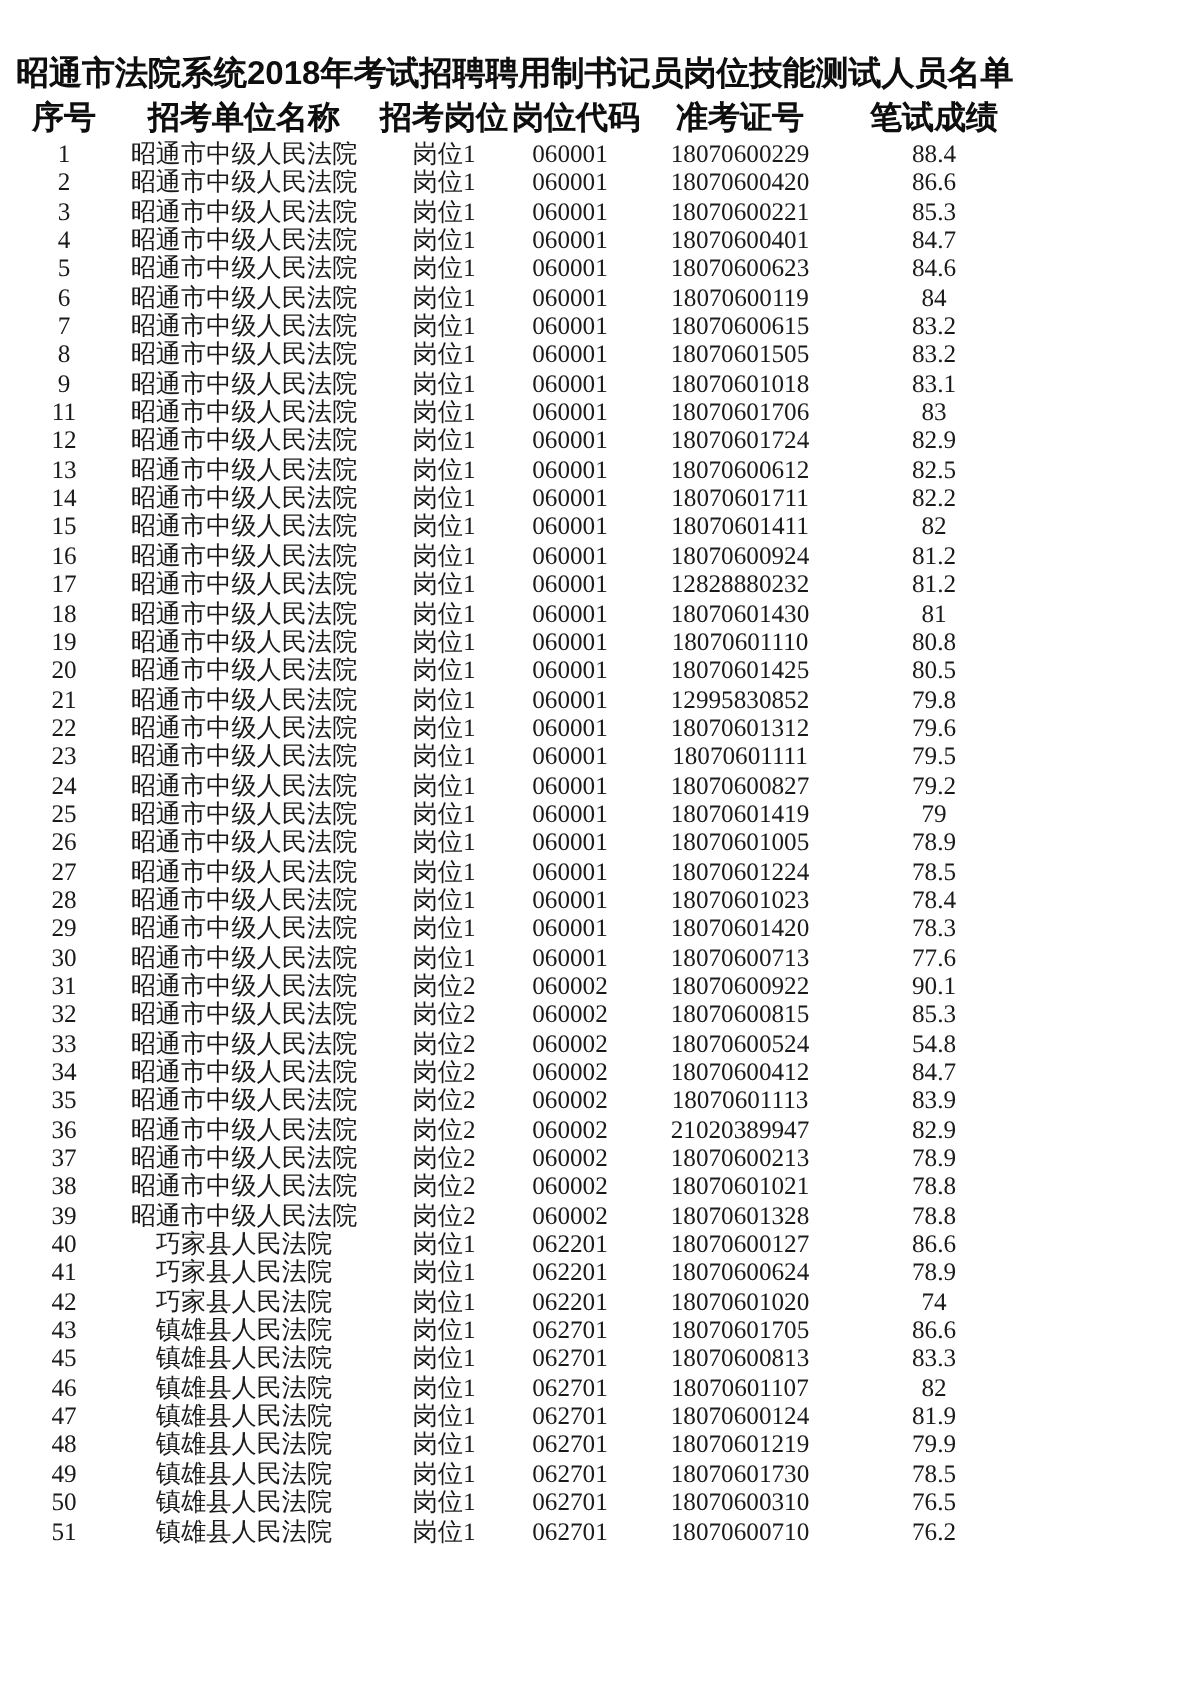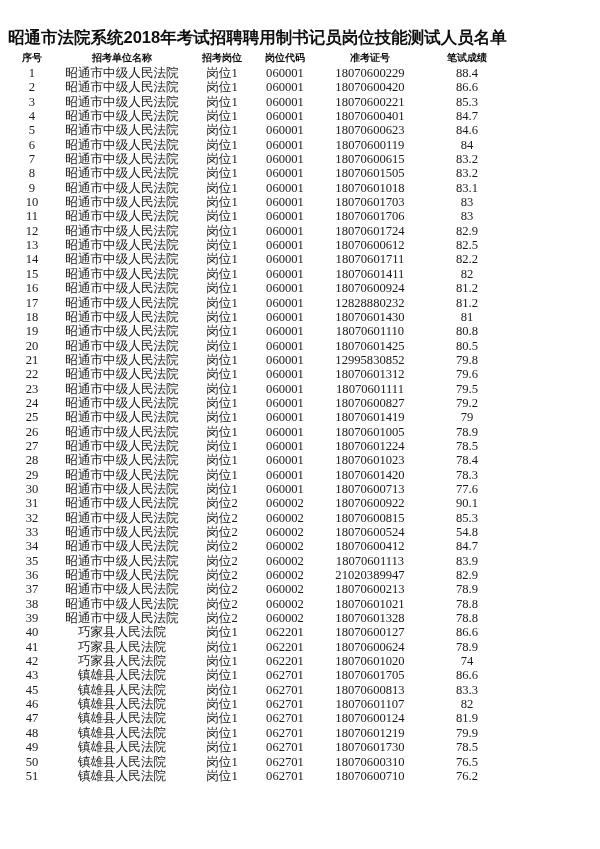--- a/index.html
+++ b/index.html
@@ -30,21 +30,21 @@
     position: absolute;
     left: 8px;
     top: 49px;
     width: 500px;
     border-collapse: collapse;
     table-layout: fixed;
   }
   table.roster th {
     font-family: "Liberation Sans", "DejaVu Sans", sans-serif;
     font-weight: bold;
-    font-size: 10px;
+    font-size: 16px;
     height: 17px;
     padding: 0;
     text-align: center;
     white-space: nowrap;
     color: #0e0e0e;
   }
   table.roster td {
     font-family: "Liberation Serif", "DejaVu Serif", serif;
     font-size: 12.6px;
     line-height: 14.3px;
@@ -152,28 +152,20 @@
         </tr>
         <tr>
           <td>9</td>
           <td>昭通市中级人民法院</td>
           <td>岗位1</td>
           <td>060001</td>
           <td>18070601018</td>
           <td>83.1</td>
         </tr>
         <tr>
-          <td>10</td>
-          <td>昭通市中级人民法院</td>
-          <td>岗位1</td>
-          <td>060001</td>
-          <td>18070601703</td>
-          <td>83</td>
-        </tr>
-        <tr>
           <td>11</td>
           <td>昭通市中级人民法院</td>
           <td>岗位1</td>
           <td>060001</td>
           <td>18070601706</td>
           <td>83</td>
         </tr>
         <tr>
           <td>12</td>
           <td>昭通市中级人民法院</td>

